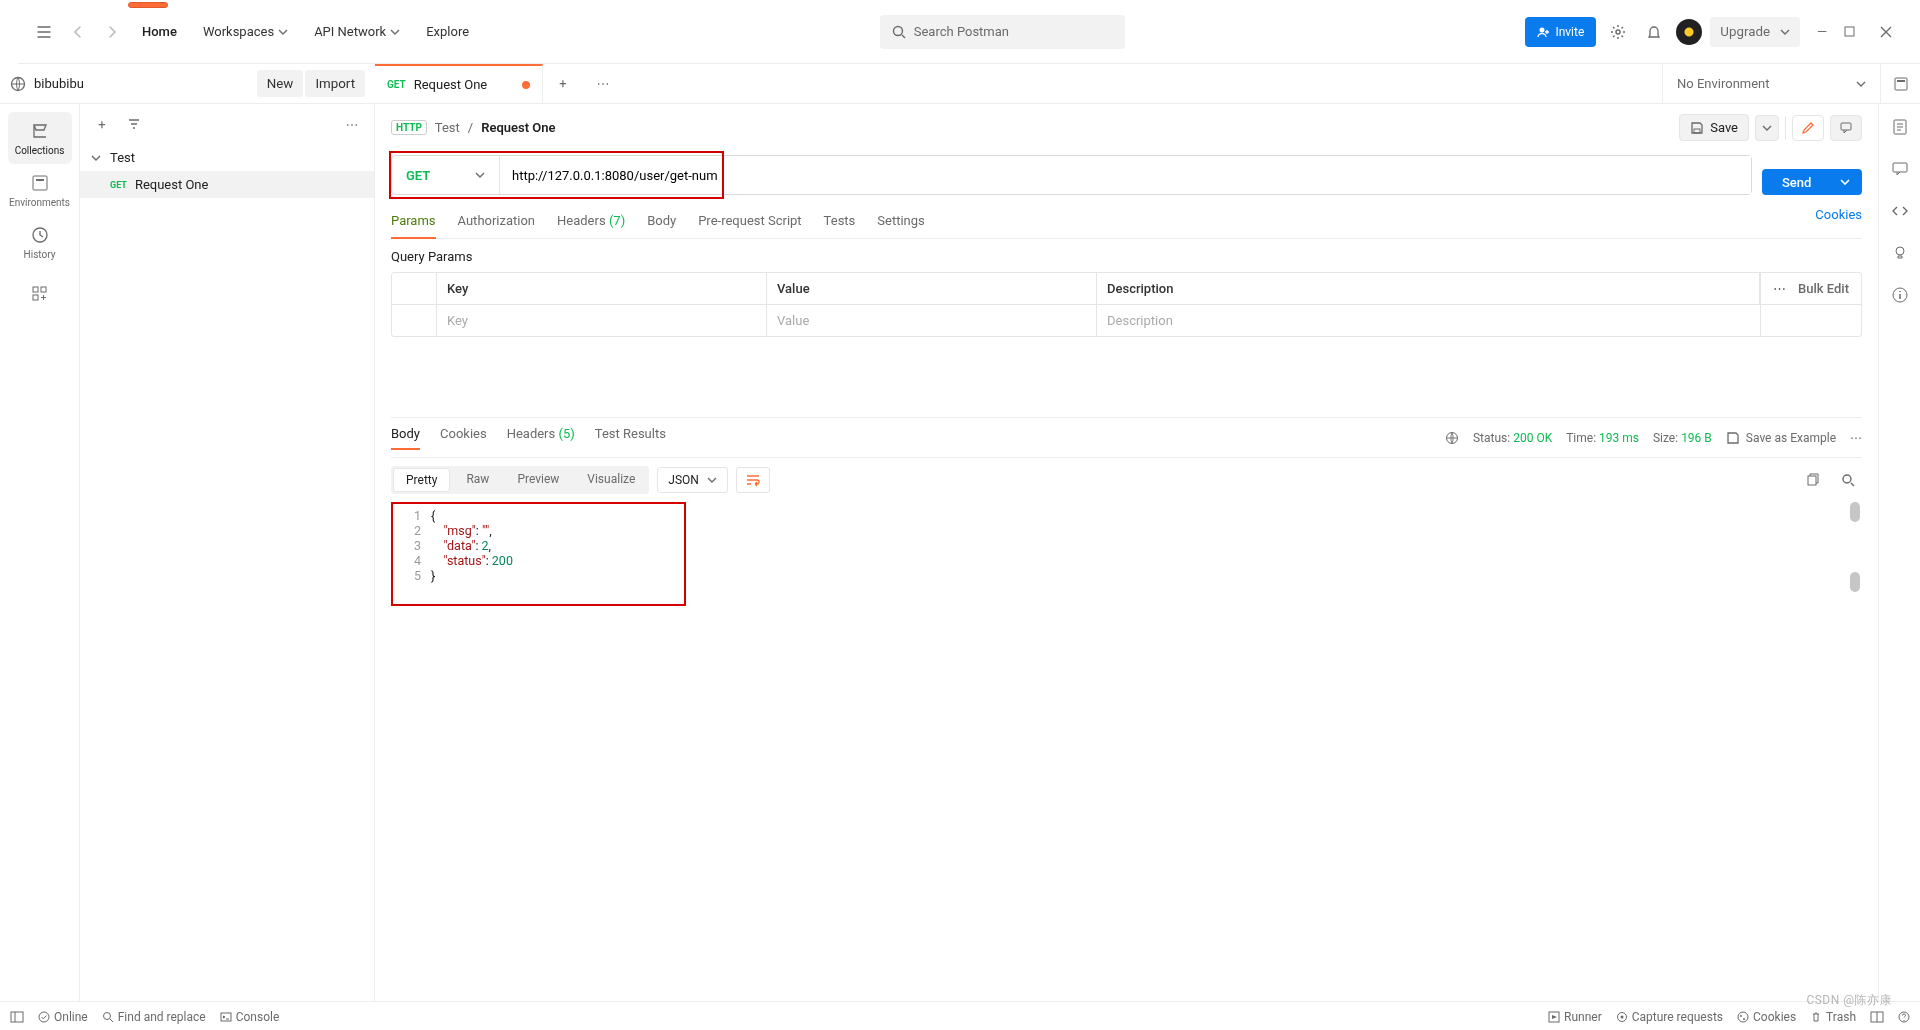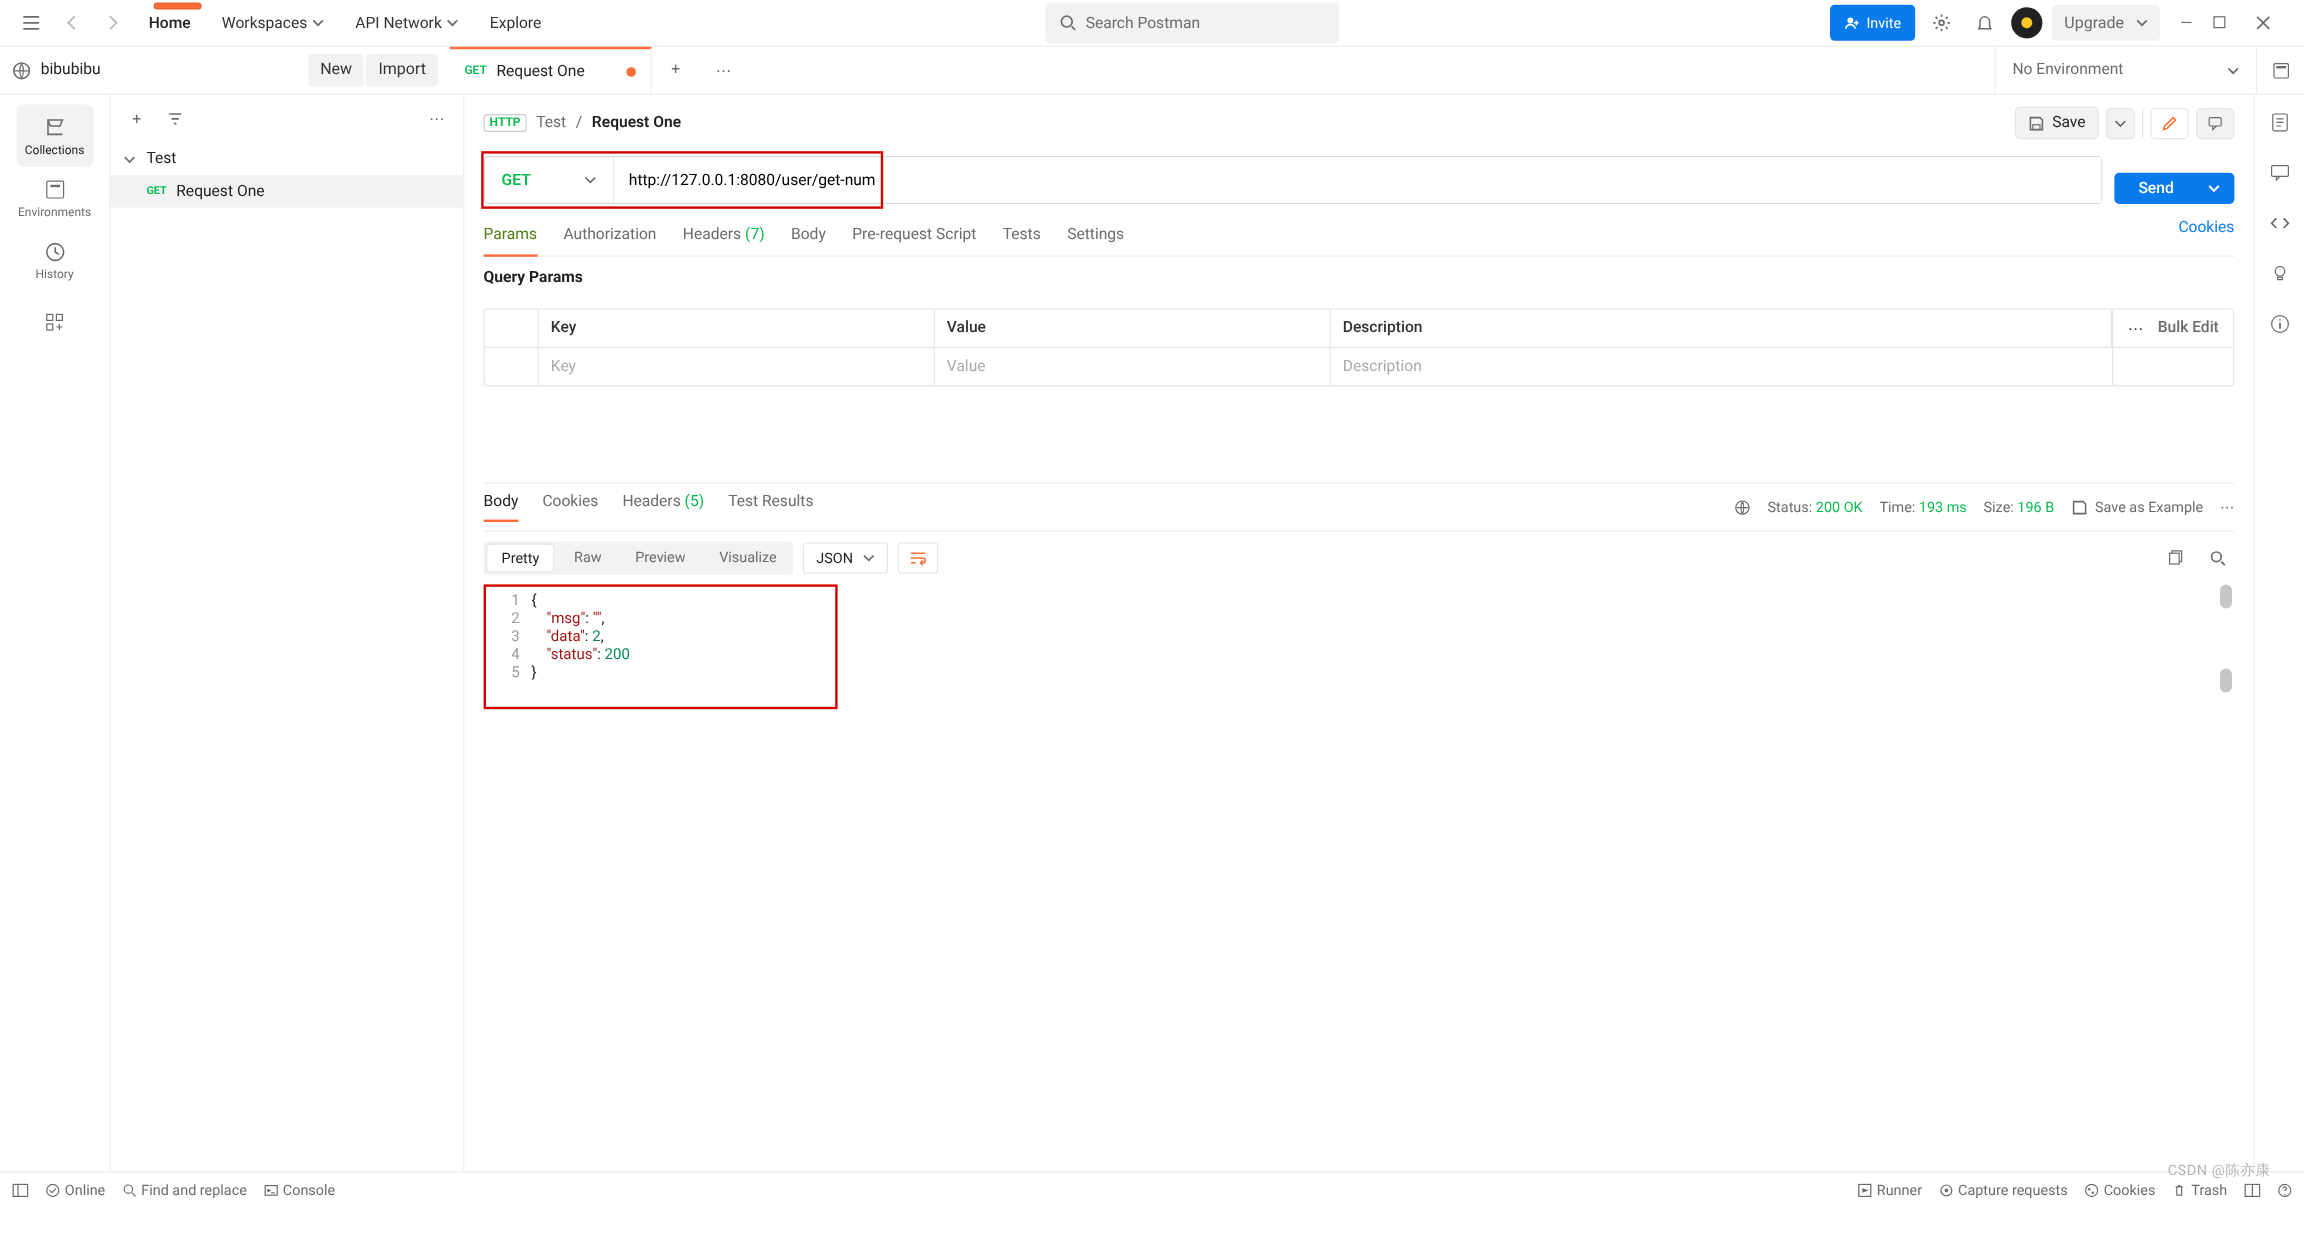--- a/index.html
+++ b/index.html
@@ -1,17 +1,17 @@
 <!DOCTYPE html>
 <html><head>
 <meta charset="utf-8">
 <style>
 * { box-sizing: border-box; margin: 0; padding: 0; font-family: -apple-system, BlinkMacSystemFont, "Segoe UI", Roboto, Arial, sans-serif; }
 body { width: 1920px; height: 1030px; overflow: hidden; background: #fff; color: #212121; font-size: 13px; }
-.topbar { height: 39px; display: flex; align-items: center; border-bottom: 1px solid #ededed; padding: 0 12px; }
+.topbar { height: 64px; display: flex; align-items: center; border-bottom: 1px solid #ededed; padding: 0 12px; margin-left: 18px; }
 .top-left { display: flex; align-items: center; gap: 6px; }
 .icon-btn { width: 28px; height: 28px; display: flex; align-items: center; justify-content: center; border-radius: 4px; cursor: pointer; color: #6b6b6b; }
 .nav-span { padding: 6px 8px; }
 .nav-item { padding: 6px 10px; display: flex; align-items: center; gap: 4px; cursor: pointer; color: #333; }
 .nav-item.active { color: #212121; font-weight: 500; }
 .tiny-bar { position: absolute; top: 2px; left: 128px; width: 40px; height: 6px; border-radius: 3px; background: #ff6c37; border: 1px solid #e05a2b; }
 .top-center { flex: 1; display: flex; justify-content: center; }
 .search-box { width: 245px; height: 34px; background: #f2f2f2; border-radius: 4px; display: flex; align-items: center; gap: 8px; padding: 0 12px; color: #6b6b6b; cursor: text; }
 .top-right { display: flex; align-items: center; gap: 8px; }
 .invite-btn { background: #097bed; color: #fff; border: none; height: 30px; padding: 0 12px; border-radius: 4px; display: flex; align-items: center; gap: 6px; cursor: pointer; font-size: 12px; }
@@ -24,21 +24,21 @@
 .ws-btns { display: flex; gap: 2px; }
 .small-btn { background: #f2f2f2; border: none; padding: 6px 10px; border-radius: 3px; cursor: pointer; color: #333; }
 .tab-strip { flex: 1; display: flex; align-items: stretch; height: 100%; }
 .req-tab { width: 168px; border-right: 1px solid #ededed; border-top: 2px solid #ff6c37; display: flex; align-items: center; padding: 0 12px; gap: 8px; position: relative; cursor: pointer; }
 .req-tab .method { color: #0cbb52; font-size: 10px; font-weight: 600; }
 .req-tab .dot { width: 8px; height: 8px; border-radius: 50%; background: #ff6c37; margin-left: auto; }
 .tab-plus { width: 40px; display: flex; align-items: center; justify-content: center; color: #6b6b6b; cursor: pointer; }
 .env-sel { width: 218px; border-left: 1px solid #ededed; display: flex; align-items: center; padding: 0 14px; color: #6b6b6b; cursor: pointer; }
 .env-toggle { width: 40px; display: flex; align-items: center; justify-content: center; color: #6b6b6b; border-left: 1px solid #ededed; height: 100%; cursor: pointer; }
 .main { display: flex; height: 897px; }
-.sidebar { width: 92px; border-right: 1px solid #ededed; display: flex; flex-direction: column; align-items: center; padding-top: 8px; }
+.sidebar { width: 80px; border-right: 1px solid #ededed; display: flex; flex-direction: column; align-items: center; padding-top: 8px; }
 .sb-item { width: 64px; height: 52px; display: flex; flex-direction: column; align-items: center; justify-content: center; gap: 4px; font-size: 10px; color: #6b6b6b; border-radius: 6px; cursor: pointer; }
 .sb-item.active { background: #f2f2f2; color: #212121; }
 .tree { width: 295px; border-right: 1px solid #ededed; display: flex; flex-direction: column; }
 .tree-head { height: 40px; display: flex; align-items: center; padding: 0 8px; gap: 4px; }
 .tree-search-spacer { flex: 1; }
 .tree-row { padding: 6px 10px; display: flex; align-items: center; gap: 8px; cursor: pointer; }
 .tree-row.sel { background: #f2f2f2; }
 .tree-row.indent { padding-left: 30px; }
 .mini-method { color: #0cbb52; font-size: 9px; font-weight: 700; }
 .content { flex: 1; display: flex; }
@@ -56,21 +56,21 @@
 .method-sel { width: 108px; display: flex; align-items: center; justify-content: space-between; padding: 0 14px; color: #0cbb52; font-weight: 600; border-right: 1px solid #e5e5e5; cursor: pointer; }
 .url-input { flex: 1; border: none; outline: none; padding: 0 12px; font-size: 13px; }
 .send-btn { width: 100px; background: #097bed; color: #fff; border: none; border-radius: 4px; display: flex; align-items: center; justify-content: space-between; padding: 0 12px 0 20px; cursor: pointer; font-size: 13px; font-weight:500;margin-top:14px; }
 .url-highlight { position: absolute; border: 2px solid #d40000; pointer-events: none; }
 .req-tabs { display: flex; gap: 22px; border-bottom: 1px solid #ededed; margin-bottom: 10px; }
 .rtab { padding: 6px 0 10px 0; color: #6b6b6b; cursor: pointer; position: relative; }
 .rtab.active { color: #4d7c0f; }
 .rtab.active::after { content: ""; position: absolute; left: 0; right: 0; bottom: -1px; height: 2px; background: #ff6c37; }
 .rtab .count { color: #0cbb52; }
 .cookies-link { margin-left: auto; color: #097bed; cursor: pointer; }
-.section-title { font-weight: 700; margin-bottom: 18px; }
+.section-title { font-weight: 400; margin-bottom: 8px; }
 .params-table { border: 1px solid #e5e5e5; border-radius: 3px; }
 .pt-head, .pt-row { display: flex; }
 .pt-cell { padding: 8px 10px; border-right: 1px solid #e5e5e5; }
 .pt-cell:last-child { border-right: none; }
 .pt-drag { width: 45px; } .pt-key { width: 330px; } .pt-val { width: 330px; } .pt-desc { flex: 1; }
 .pt-head { border-bottom: 1px solid #e5e5e5; font-weight: 500; color: #333; }
 .pt-row .pt-cell { color: #aaa; }
 .pt-actions { display: flex; align-items: center; gap: 12px; padding: 0 12px; border-left: 1px solid #e5e5e5; }
 .bulk-link { color: #6b6b6b; cursor: pointer; }
 .response-pane { margin-top: auto; border-top: 1px solid #ededed; }

